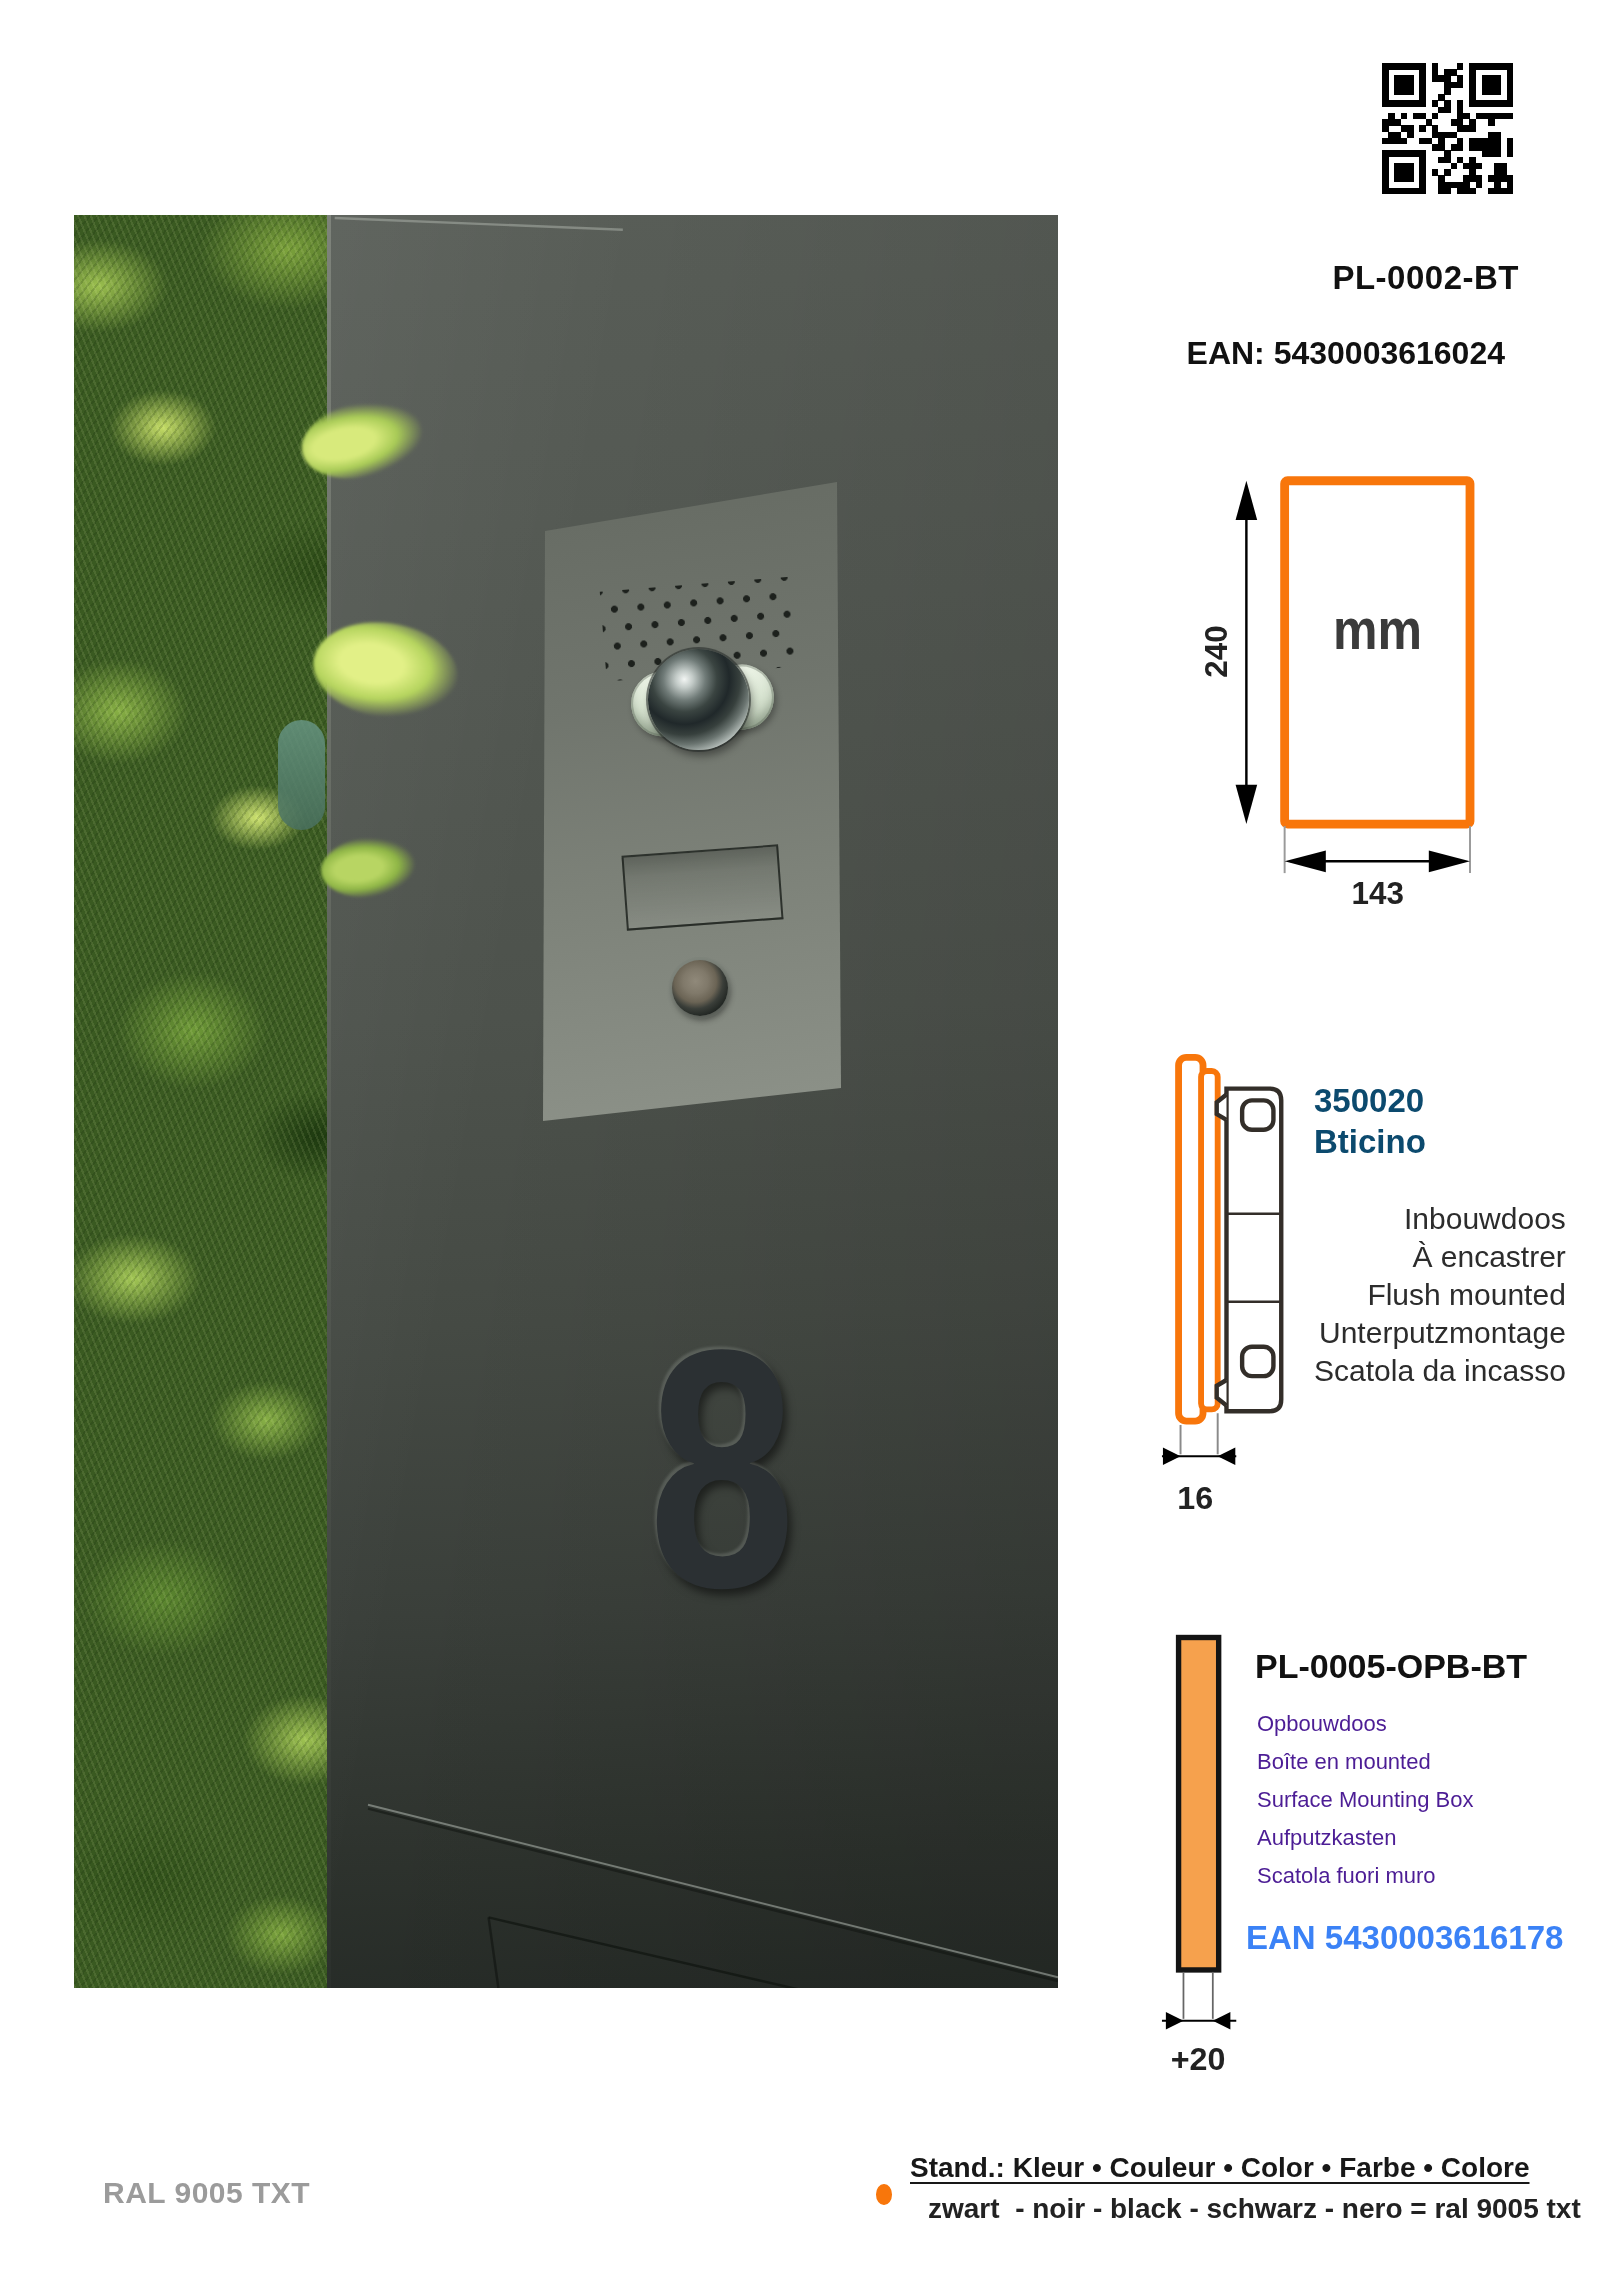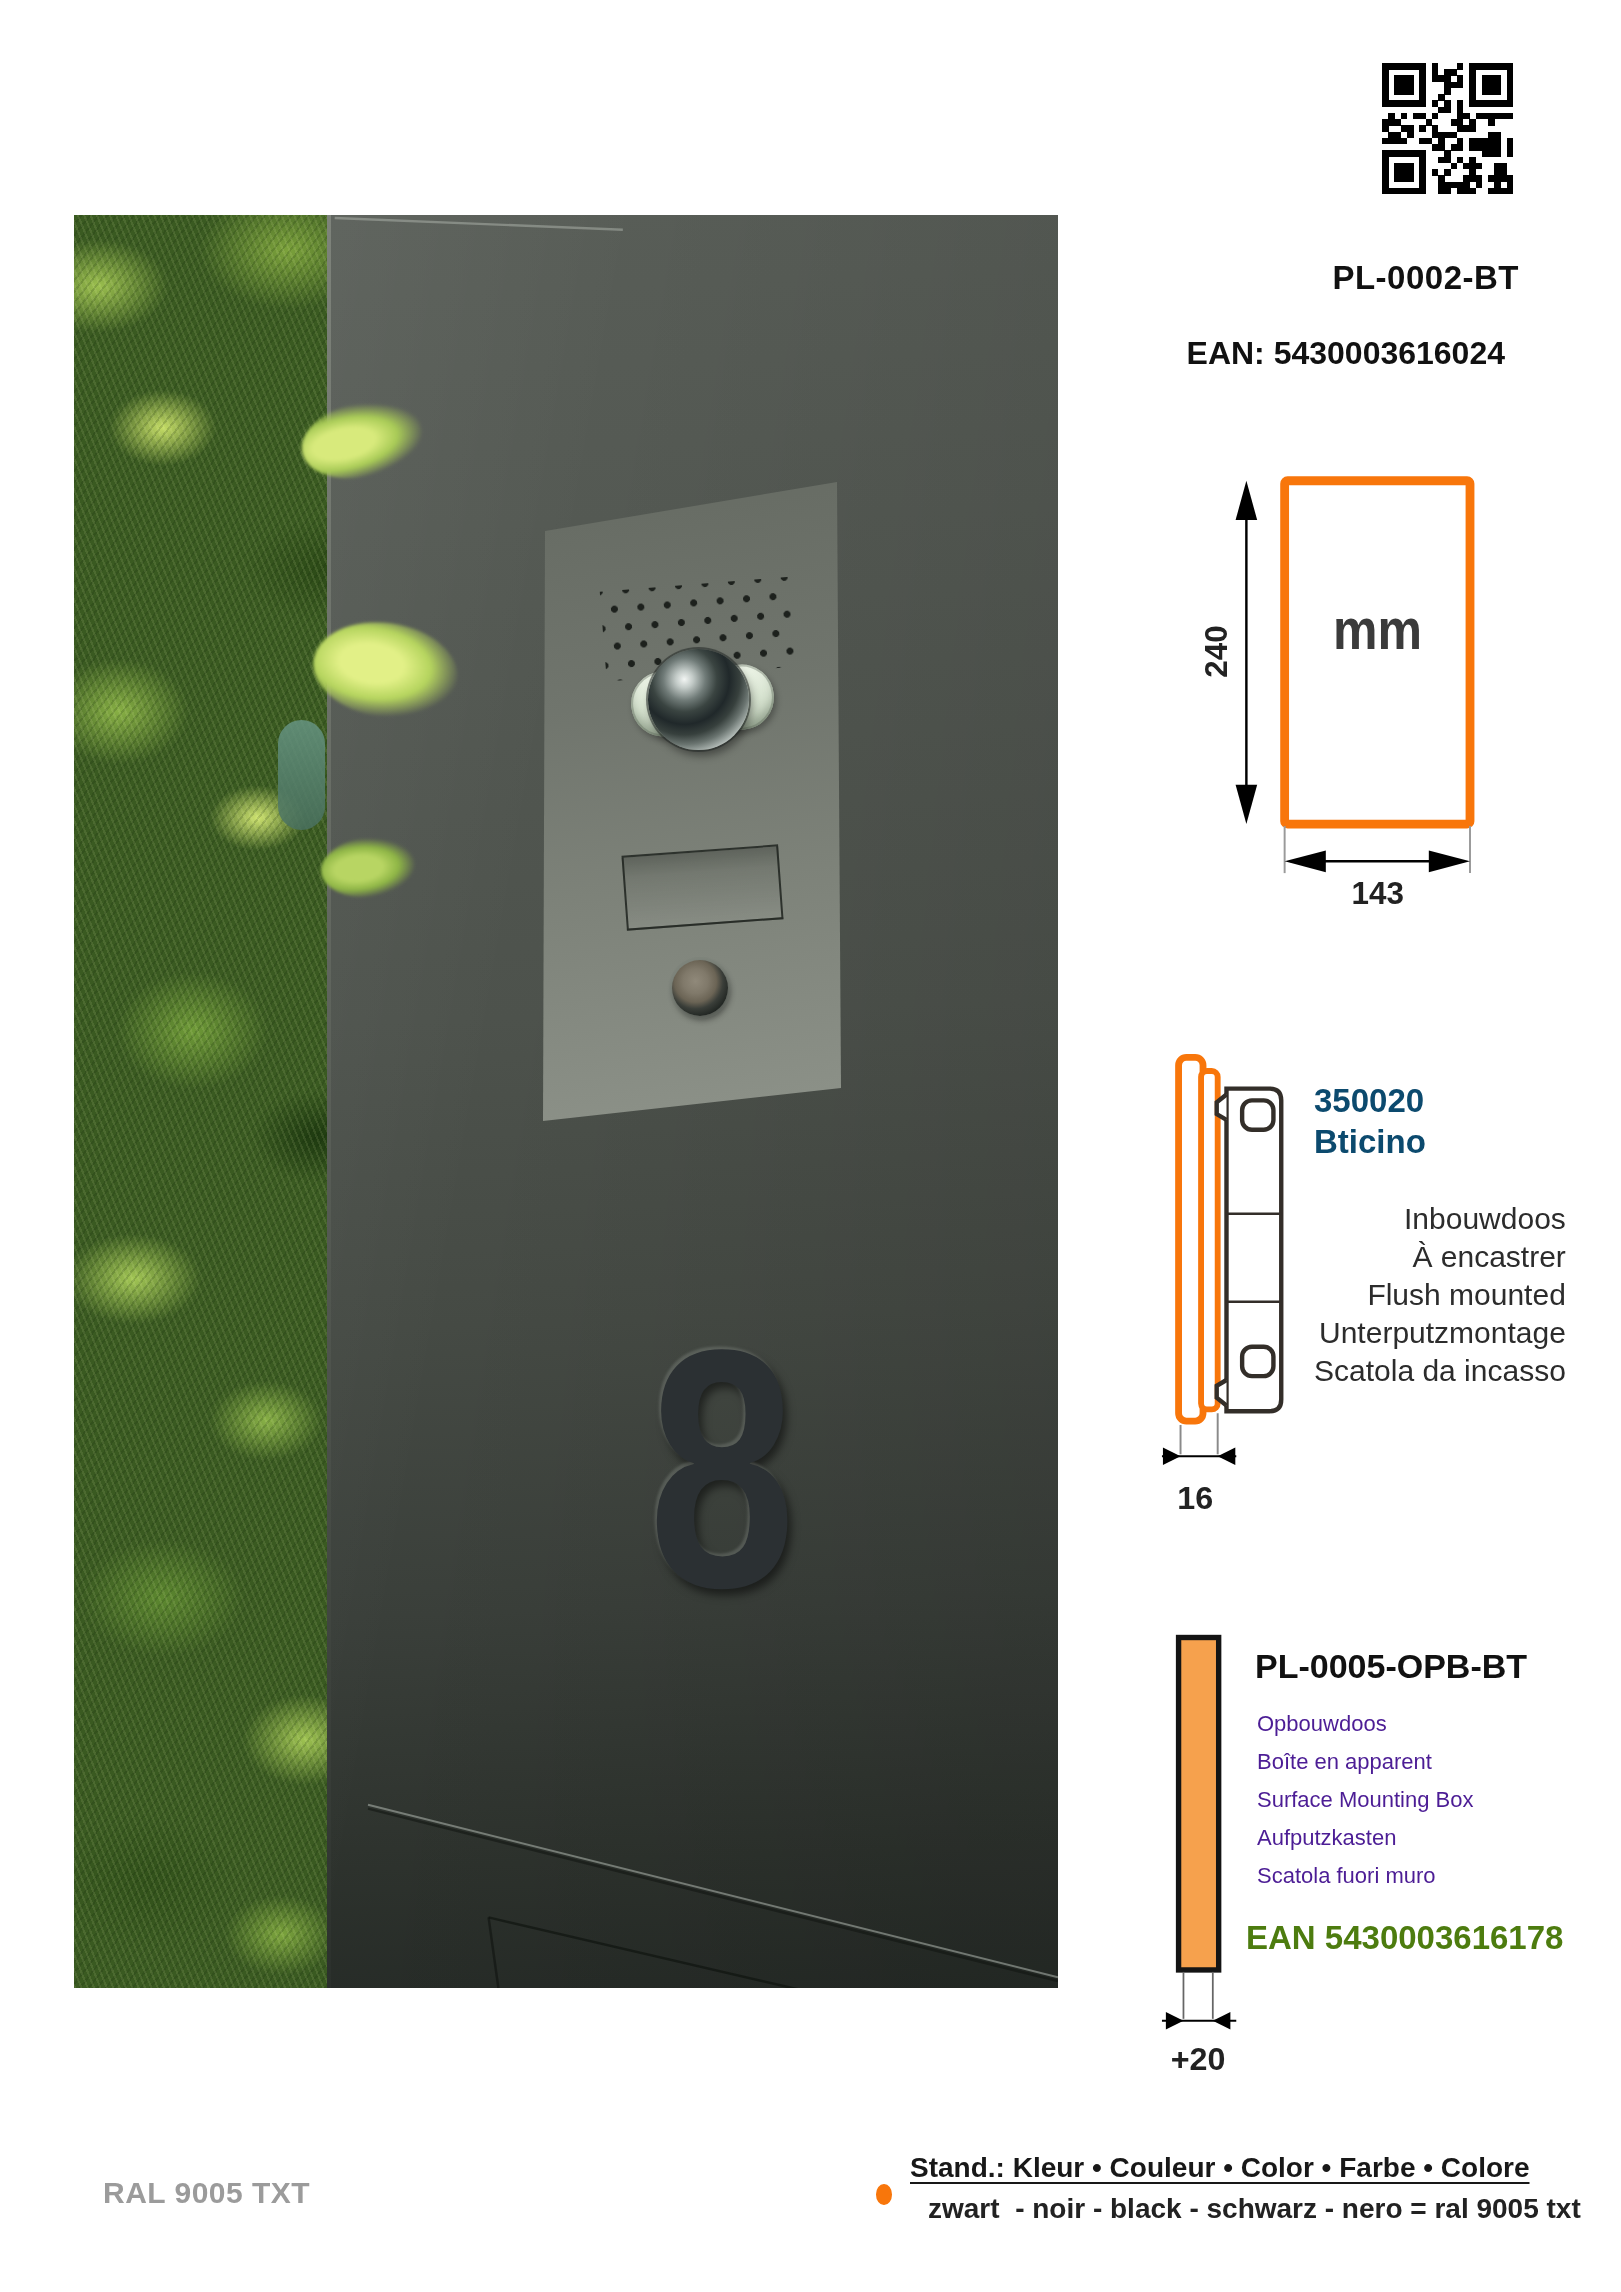--- a/index.html
+++ b/index.html
@@ -13,21 +13,21 @@
   #product-code{left:1127px;top:259px;width:392px;text-align:right;font-size:33px;font-weight:bold;letter-spacing:0.5px;color:#111;}
   #product-ean{left:1113px;top:335px;width:392px;text-align:right;font-size:32px;font-weight:bold;color:#111;}
 
   #flush-text{left:1314px;top:1080px;}
   #flush-text .code{font-size:33px;font-weight:bold;line-height:41px;color:#0c4a6e;}
   #flush-desc{left:1314px;top:1200px;font-size:30px;line-height:38px;color:#2c2c2c;text-align:right;}
   #flush-desc div{white-space:nowrap;}
 
   #surface-code{left:1255px;top:1647px;font-size:34px;font-weight:bold;color:#111;}
   #surface-desc{left:1257px;top:1705px;font-size:22px;line-height:38px;color:#4c1d95;}
-  #surface-ean{left:1246px;top:1919px;font-size:33px;font-weight:bold;color:#4d7c0f;}
+  #surface-ean{left:1246px;top:1919px;font-size:33px;font-weight:bold;color:#3b82f6;}
 
   #ral-code{left:103px;top:2176px;font-size:30px;font-weight:bold;color:#9b9b9b;letter-spacing:0.5px;}
   #footer-dot{left:876px;top:2184px;width:15.7px;height:20.6px;border-radius:50%;background:#f8760b;}
   #footer-right{left:910px;top:2152px;width:696px;}
   #footer-right .heading{font-size:28px;font-weight:bold;color:#181818;text-decoration:underline;text-underline-offset:4.9px;white-space:nowrap;}
   #footer-right .values{font-size:28px;font-weight:bold;color:#222;margin-top:8.8px;white-space:nowrap;margin-left:18px;}
 
   
   #qr{left:1382px;top:63px;width:131px;height:131px;background:#fff;}
 
@@ -394,21 +394,21 @@
     <line x1="54" y1="352" x2="54" y2="400" stroke="#666" stroke-width="1.8"></line>
     <line x1="2" y1="402" x2="78" y2="402" stroke="#000" stroke-width="2"></line>
     <polygon points="24,402 6,393 6,411" fill="#000"></polygon>
     <polygon points="54,402 72,393 72,411" fill="#000"></polygon>
     <text x="39" y="452" text-anchor="middle" font-size="33" font-weight="bold" fill="#222">+20</text>
   </svg>
 
   <div class="abs" id="surface-code">PL-0005-OPB-BT</div>
   <div class="abs" id="surface-desc">
     <div>Opbouwdoos</div>
-    <div>Boîte en apparent</div>
+    <div>Boîte en mounted</div>
     <div>Surface Mounting Box</div>
     <div>Aufputzkasten</div>
     <div>Scatola fuori muro</div>
   </div>
   <div class="abs" id="surface-ean">EAN 5430003616178</div>
 
   <div class="abs" id="ral-code">RAL 9005 TXT</div>
   <div class="abs" id="footer-dot"></div>
   <div class="abs" id="footer-right">
     <div class="heading">Stand.: Kleur • Couleur • Color • Farbe • Colore</div>

